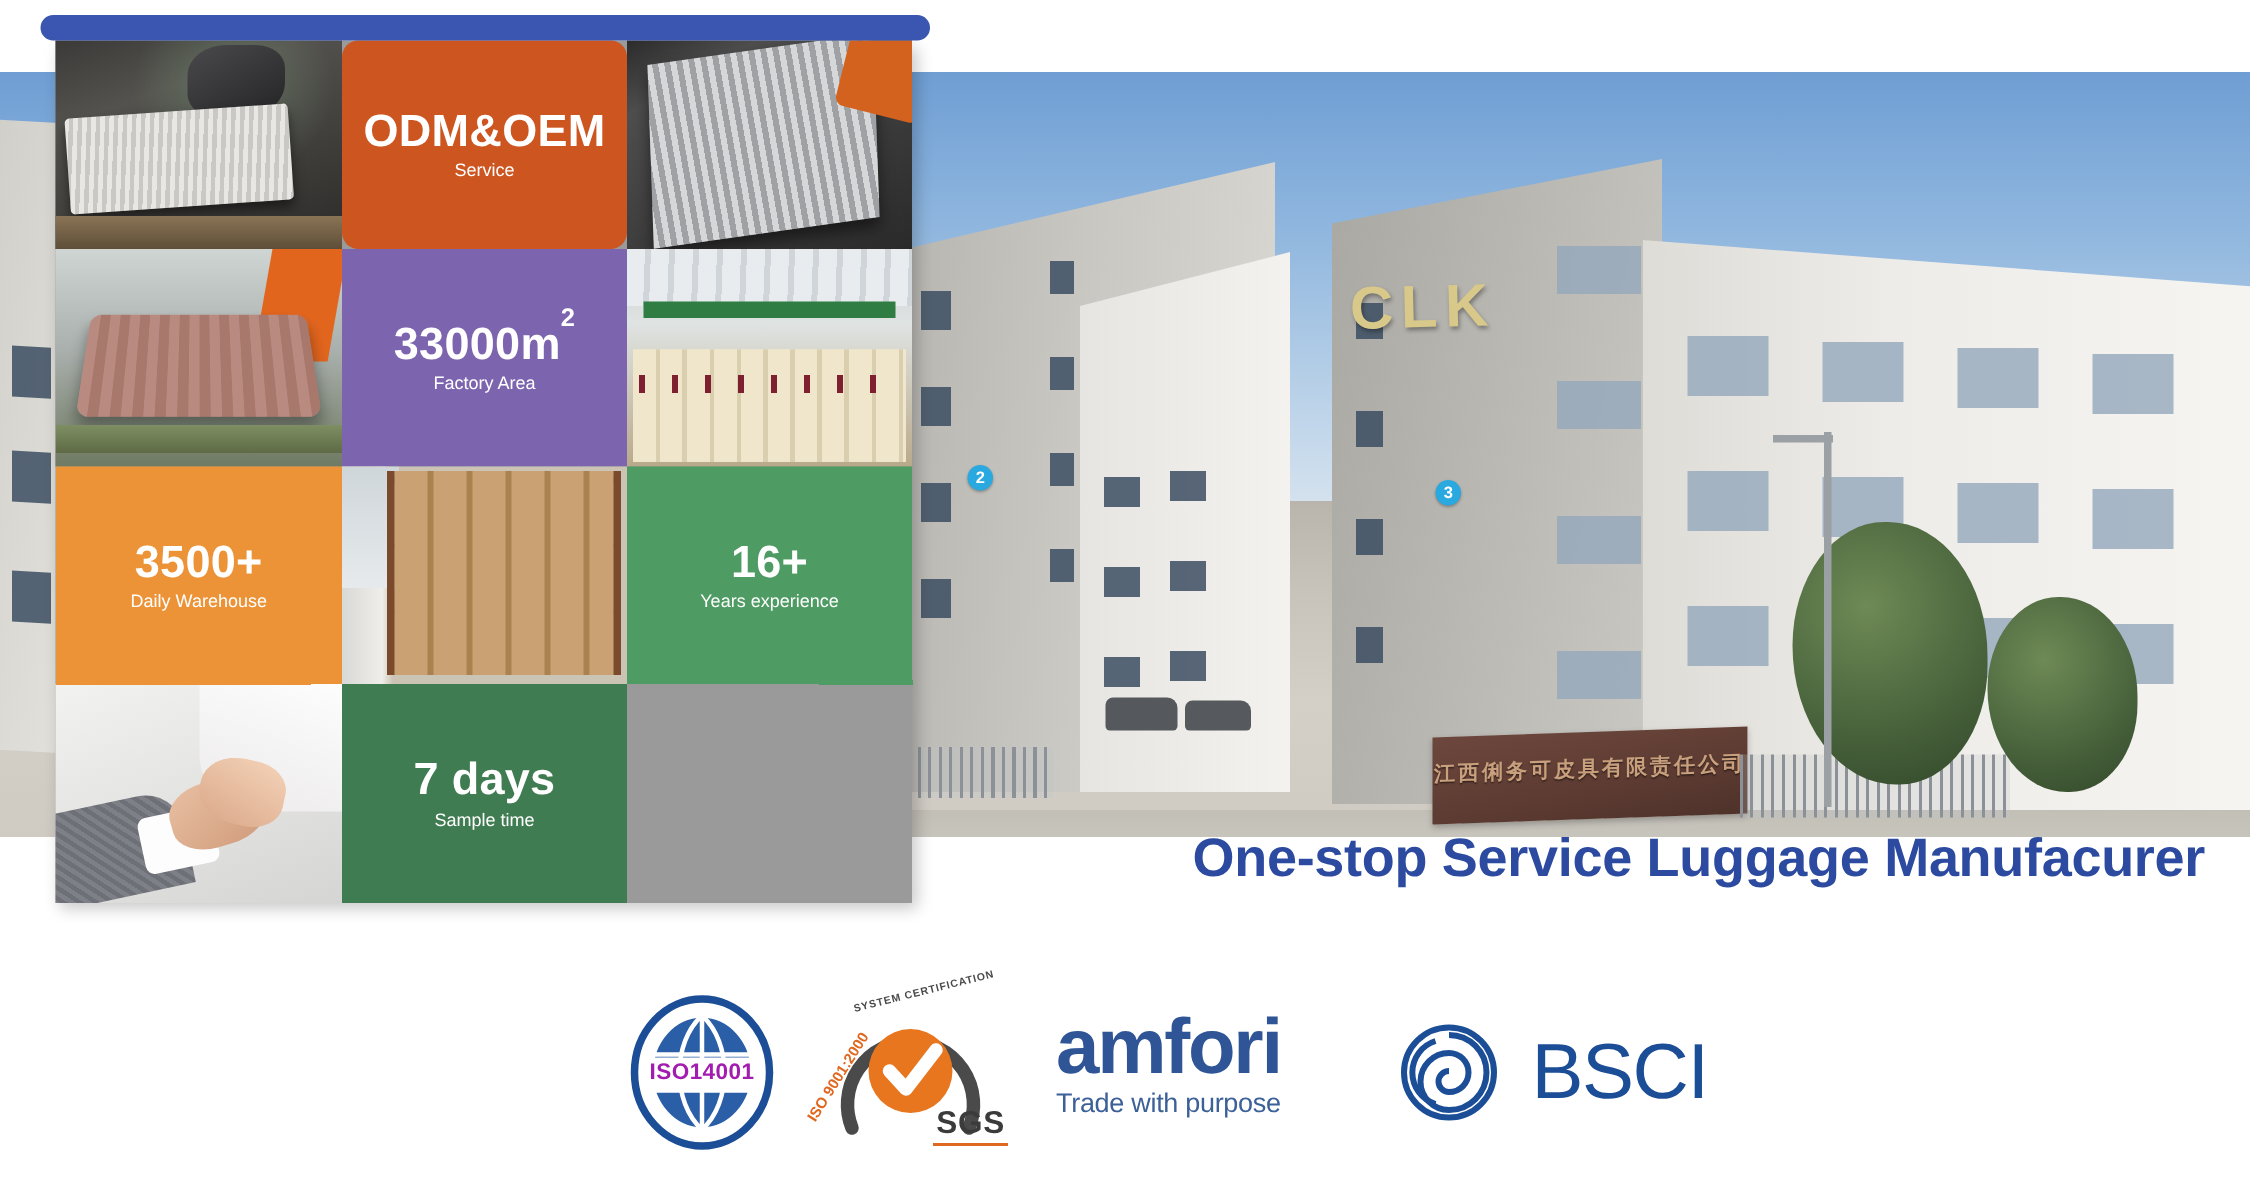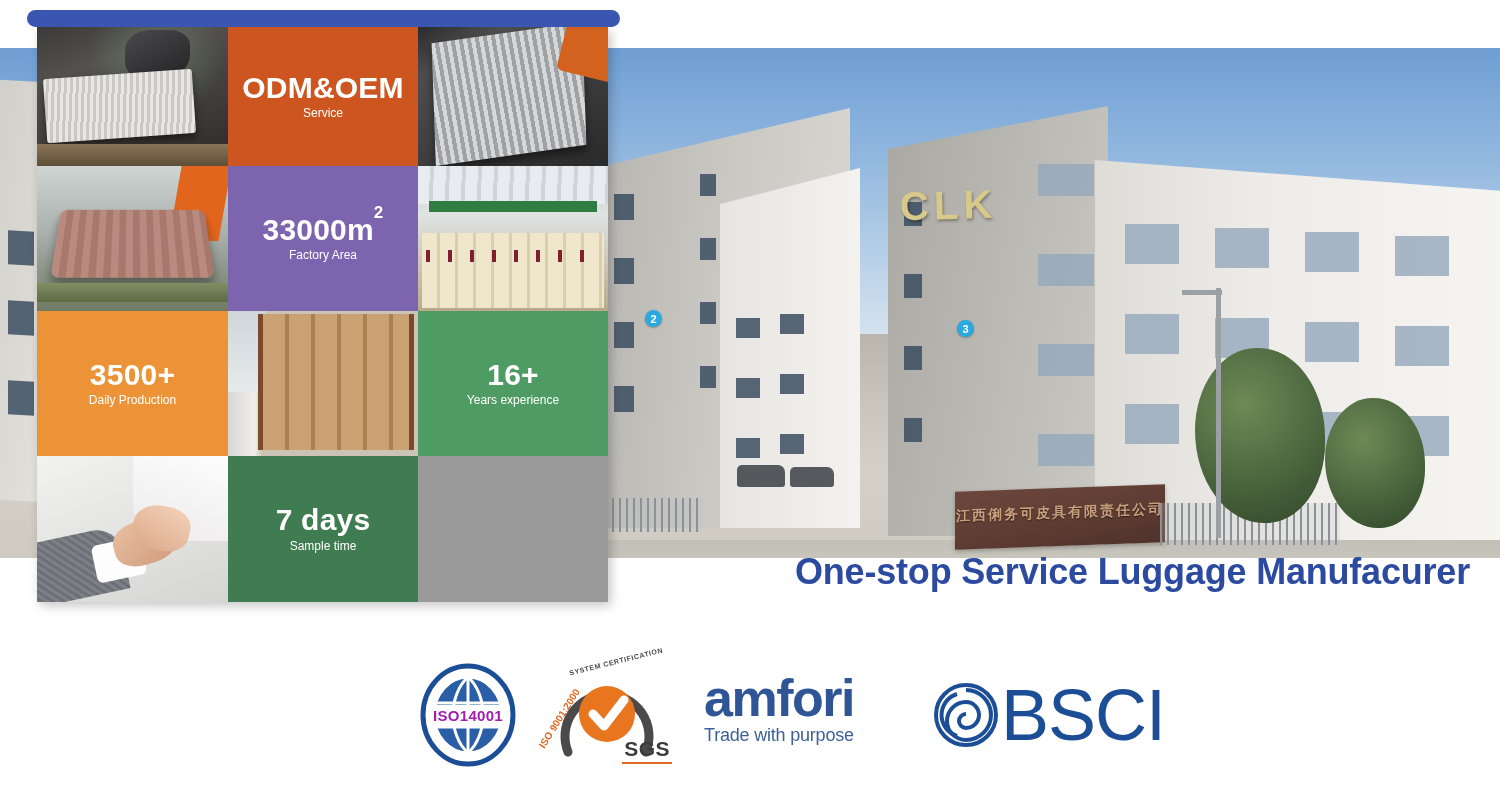--- a/index.html
+++ b/index.html
@@ -118,21 +118,21 @@
   }
   .cell{ position:relative; overflow:hidden; }
   .cell .txt{
     position:absolute; left:0; right:0; top:50%;
     transform:translateY(-50%); text-align:center; color:#fff; padding:0 6px;
   }
   .cell .big{ font-size:30px; font-weight:700; line-height:1.12; letter-spacing:.2px; }
   .cell .big sup{ font-size:17px; top:-.62em; position:relative; }
   .cell .sub{ font-size:12px; font-weight:400; line-height:1.3; margin-top:2px; }
 
-  .c-odm    { background:#cc5520; }
+  .c-odm    { background:#cc5520;border-radius:11px; }
   .c-blue   { background:#3f5ca9; }
   .c-purple { background:#7c64ae; }
   .c-orange { background:#ec9337; }
   .c-green  { background:#4e9b63; }
   .c-green-d{ background:#3f7c51; }
 
   
   .ph{ background:#6c6c6c; }
   .ph-mold{
     background:
@@ -291,21 +291,21 @@
   #amfori-logo{ width:195px; height:80px; position:relative; }
   #amfori-word{
     font-size:52px; font-weight:700; color:#2f5596;
     line-height:.92; letter-spacing:-1.5px;
   }
   #amfori-tag{
     font-size:18px; font-weight:400; color:#3c6098; margin-top:2px; letter-spacing:-.2px;
   }
   #bsci-logo{ display:flex; align-items:center; gap:2px; }
   #bsci-word{
-    font-size:72px; font-weight:400; color:#1b4e96; letter-spacing:-1px; line-height:1;
+    font-size:52px; font-weight:400; color:#1b4e96; letter-spacing:-1px; line-height:1;margin-left:20px;
   }
 </style>
 </head>
 <body>
 
 <div id="factory-photo">
   <div class="sky"></div>
   <div class="ground"></div>
 
   <div class="bldg-left">
@@ -425,21 +425,21 @@
   <div class="cell ph ph-fact">
     <div class="roof"></div>
     <div class="awn"></div>
     <div class="stack"></div>
     <div class="dots"></div>
   </div>
 
   <div class="cell c-orange">
     <div class="txt">
       <div class="big">3500+</div>
-      <div class="sub">Daily Production</div>
+      <div class="sub">Daily Warehouse</div>
     </div>
   </div>
 
   <div class="cell ph ph-box">
     <div class="bldgbg"></div>
     <div class="cont"></div>
   </div>
 
   <div class="cell c-green">
     <div class="txt">

